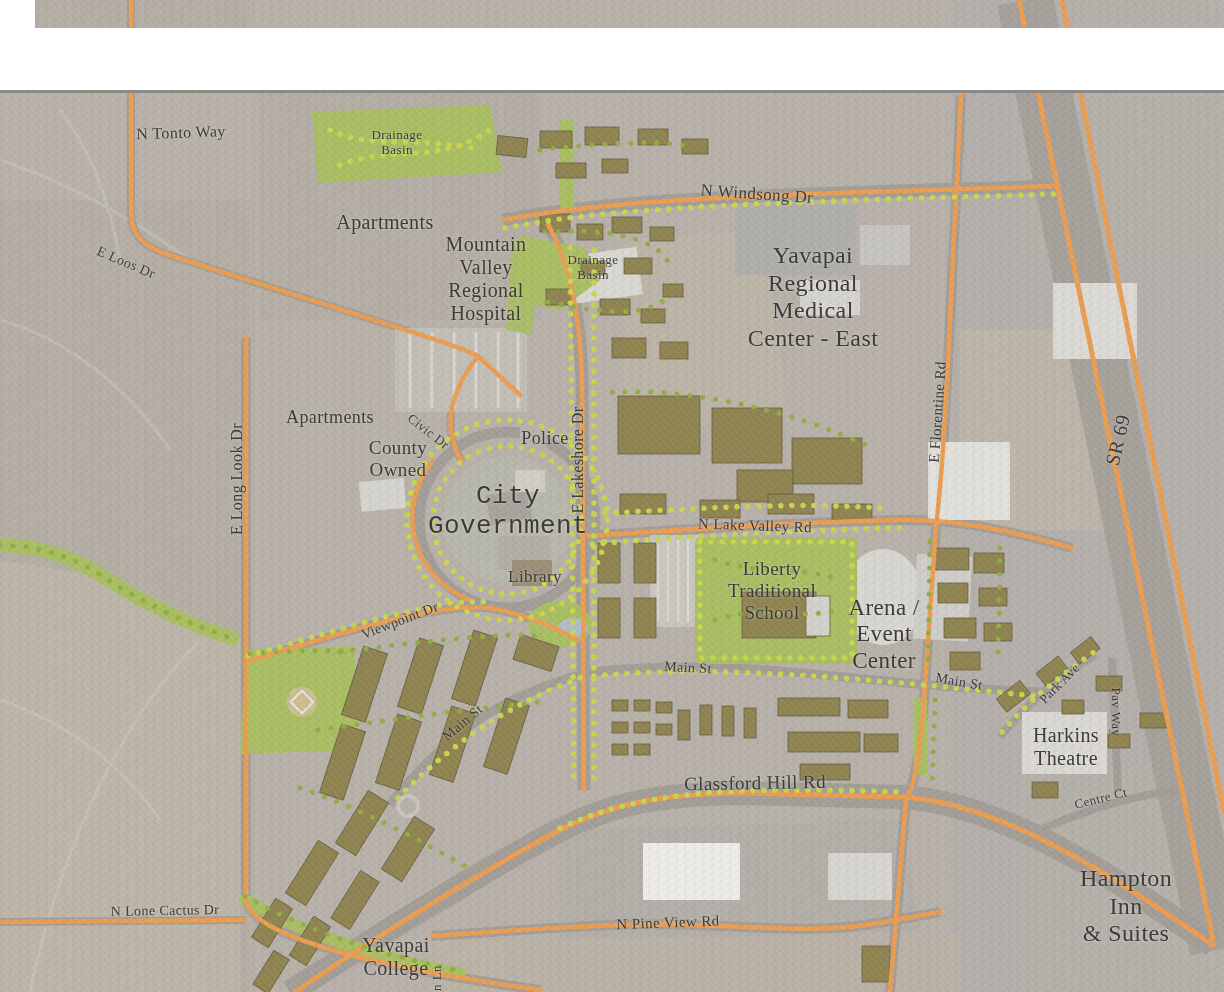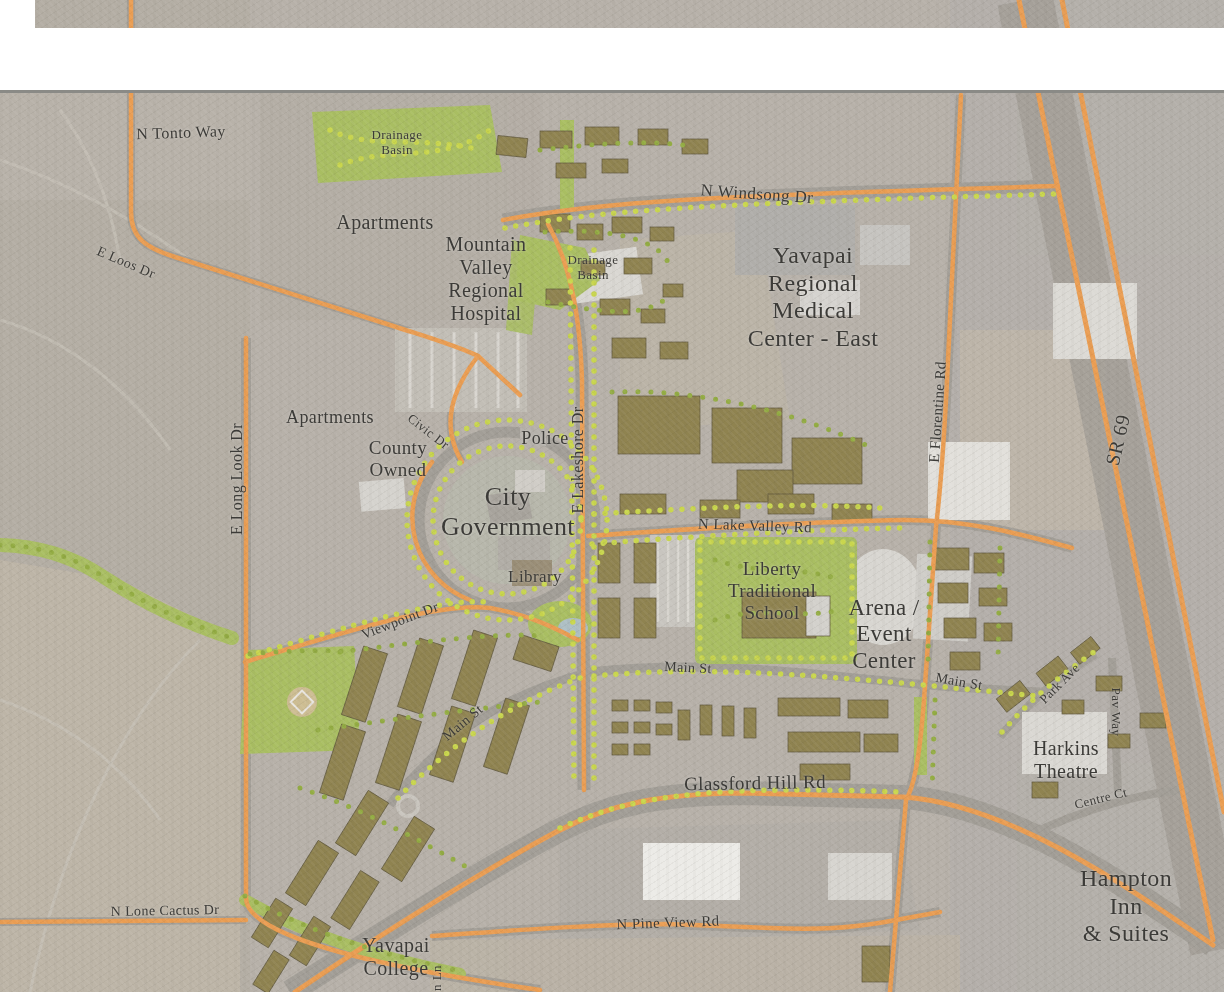--- a/index.html
+++ b/index.html
@@ -297,40 +297,40 @@
 Regional
 Medical
 Center - East</div>
       <div class="map-label" style="left: 126px; top: 263px; font-size: 14px; transform: translate(-50%, -50%) rotate(23deg);">E Loos Dr</div>
       <div class="map-label" style="left: 237px; top: 479px; font-size: 16px; transform: translate(-50%, -50%) rotate(-90deg);">E Long Look Dr</div>
       <div class="map-label" style="left: 330px; top: 417px; font-size: 18px; transform: translate(-50%, -50%) rotate(0deg);">Apartments</div>
       <div class="map-label" style="left: 428px; top: 432px; font-size: 13px; transform: translate(-50%, -50%) rotate(38deg);">Civic Dr</div>
       <div class="map-label" style="left: 398px; top: 459px; font-size: 19px; transform: translate(-50%, -50%) rotate(0deg);">County
 Owned</div>
       <div class="map-label" style="left: 545px; top: 438px; font-size: 18px; transform: translate(-50%, -50%) rotate(0deg);">Police</div>
-      <div class="map-label" style="left: 508px; top: 512px; font-size: 26px; transform: translate(-50%, -50%) rotate(0deg);">City
+      <div class="map-label" style="left: 508px; top: 512px; font-size: 26px; transform: translate(-50%, -50%) rotate(0deg); font-family: Liberation Mono, monospace;">City
 Government</div>
       <div class="map-label" style="left: 535px; top: 577px; font-size: 17px; transform: translate(-50%, -50%) rotate(0deg);">Library</div>
       <div class="map-label" style="left: 578px; top: 460px; font-size: 16px; transform: translate(-50%, -50%) rotate(-90deg);">E Lakeshore Dr</div>
       <div class="map-label" style="left: 755px; top: 526px; font-size: 15px; transform: translate(-50%, -50%) rotate(2deg);">N Lake Valley Rd</div>
       <div class="map-label" style="left: 772px; top: 591px; font-size: 19px; transform: translate(-50%, -50%) rotate(0deg);">Liberty
 Traditional
 School</div>
       <div class="map-label" style="left: 884px; top: 635px; font-size: 23px; transform: translate(-50%, -50%) rotate(0deg);">Arena /
 Event
 Center</div>
       <div class="map-label" style="left: 938px; top: 412px; font-size: 15px; transform: translate(-50%, -50%) rotate(-86deg);">E Florentine Rd</div>
       <div class="map-label" style="left: 1118px; top: 440px; font-size: 20px; transform: translate(-50%, -50%) rotate(-77deg);">SR 69</div>
       <div class="map-label" style="left: 400px; top: 621px; font-size: 14px; transform: translate(-50%, -50%) rotate(-21deg);">Viewpoint Dr</div>
       <div class="map-label" style="left: 463px; top: 723px; font-size: 14px; transform: translate(-50%, -50%) rotate(-40deg);">Main St</div>
       <div class="map-label" style="left: 688px; top: 668px; font-size: 14px; transform: translate(-50%, -50%) rotate(3deg);">Main St</div>
       <div class="map-label" style="left: 959px; top: 682px; font-size: 14px; transform: translate(-50%, -50%) rotate(10deg);">Main St</div>
       <div class="map-label" style="left: 1060px; top: 684px; font-size: 13px; transform: translate(-50%, -50%) rotate(-45deg);">Park Ave</div>
       <div class="map-label" style="left: 1116px; top: 712px; font-size: 13px; transform: translate(-50%, -50%) rotate(90deg);">Pav Way</div>
-      <div class="map-label" style="left: 1066px; top: 747px; font-size: 20px; transform: translate(-50%, -50%) rotate(0deg); margin-top: 13px;">Harkins
+      <div class="map-label" style="left: 1066px; top: 747px; font-size: 20px; transform: translate(-50%, -50%) rotate(0deg);">Harkins
 Theatre</div>
       <div class="map-label" style="left: 755px; top: 783px; font-size: 19px; transform: translate(-50%, -50%) rotate(-1deg);">Glassford Hill Rd</div>
       <div class="map-label" style="left: 1101px; top: 799px; font-size: 13px; transform: translate(-50%, -50%) rotate(-14deg);">Centre Ct</div>
       <div class="map-label" style="left: 1126px; top: 906px; font-size: 24px; transform: translate(-50%, -50%) rotate(0deg);">Hampton Inn
 &amp; Suites</div>
       <div class="map-label" style="left: 165px; top: 911px; font-size: 14px; transform: translate(-50%, -50%) rotate(-1deg);">N Lone Cactus Dr</div>
       <div class="map-label" style="left: 396px; top: 957px; font-size: 20px; transform: translate(-50%, -50%) rotate(0deg);">Yavapai
 College</div>
       <div class="map-label" style="left: 668px; top: 923px; font-size: 15px; transform: translate(-50%, -50%) rotate(-2deg);">N Pine View Rd</div>
       <div class="map-label" style="left: 437px; top: 978px; font-size: 13px; transform: translate(-50%, -50%) rotate(-90deg);">n Ln</div>

